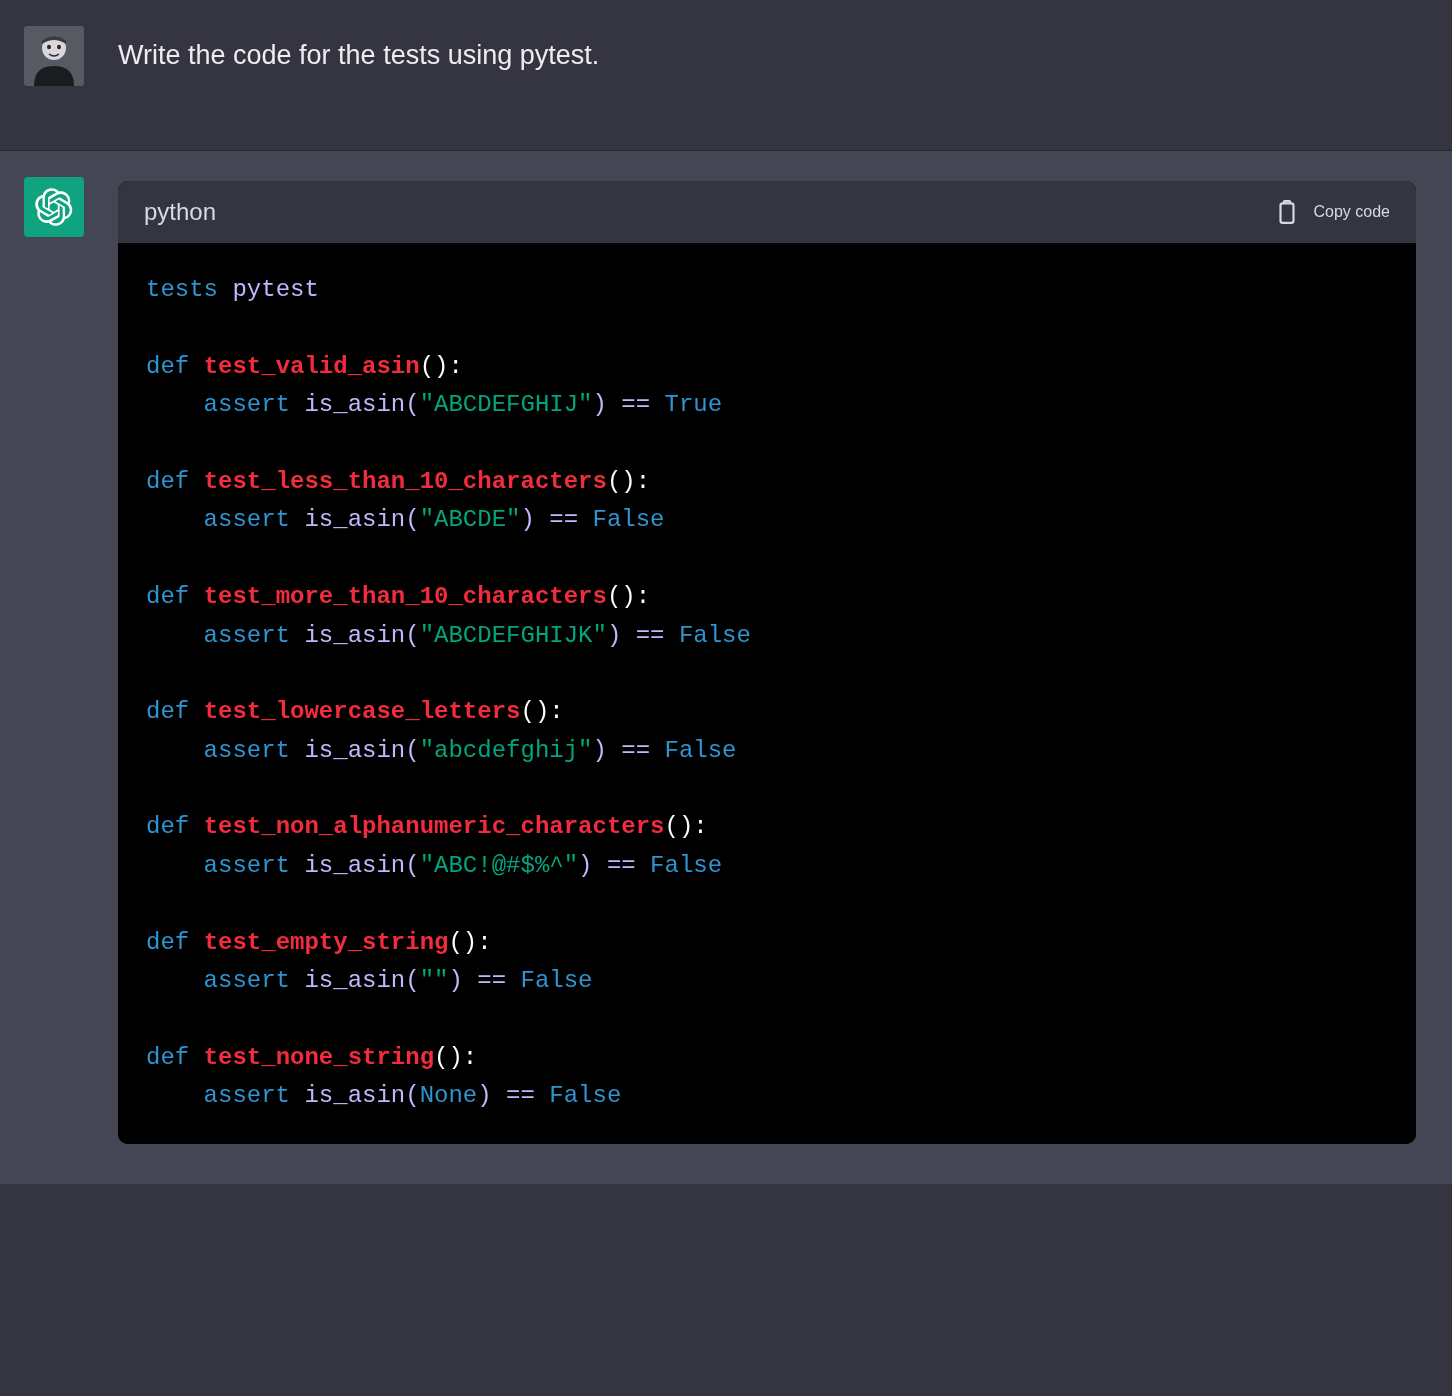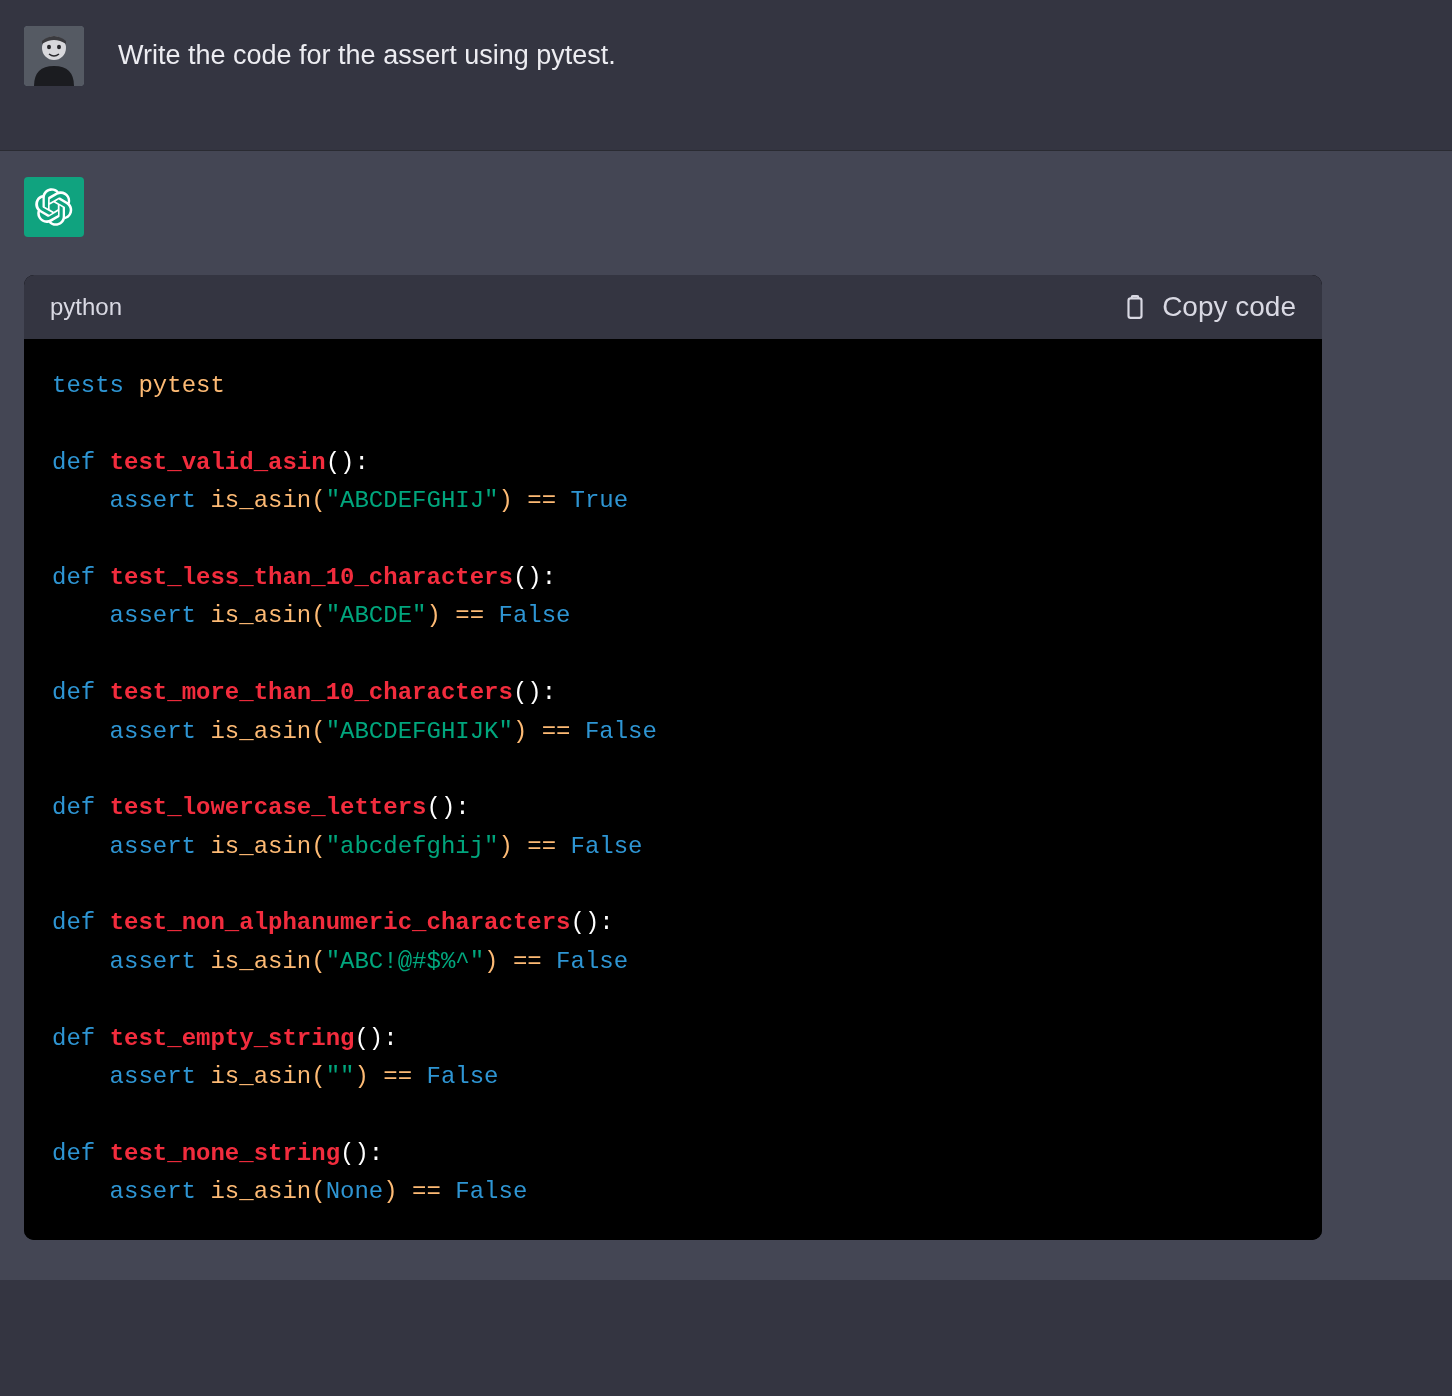--- a/index.html
+++ b/index.html
@@ -18,21 +18,20 @@
     align-items: flex-start;
     gap: 34px;
     border-bottom: 1px solid rgba(32,33,35,0.5);
   }
   .assistant-row {
     background: #444654;
     padding: 26px 24px 40px 24px;
     display: flex;
     align-items: flex-start;
     gap: 34px;
-    flex-direction: column;
   }
 
   .avatar {
     width: 60px;
     height: 60px;
     border-radius: 4px;
     flex-shrink: 0;
     overflow: hidden;
     display: flex;
     align-items: center;
@@ -71,21 +70,21 @@
     color: #d9d9e3;
   }
   .lang-label {
     font-size: 24px;
     color: #d9d9e3;
   }
   .copy-btn {
     display: flex;
     align-items: center;
     gap: 14px;
-    font-size: 28px;
+    font-size: 16px;
     color: #d9d9e3;
     cursor: pointer;
     background: none;
     border: none;
   }
   .copy-btn svg { width: 26px; height: 30px; stroke: #d9d9e3; }
 
   .code-body {
     background: #000000;
     padding: 28px 28px 28px 28px;
@@ -93,39 +92,39 @@
     font-size: 24px;
     line-height: 1.6;
     white-space: pre;
     color: #ffffff;
   }
 
   .tok-kw   { color: #2e95d3; }   
   .tok-fn   { color: #f22c3d; font-weight: bold; }   
   .tok-str  { color: #00a67d; }   
   .tok-bool { color: #2e95d3; margin-top: 29px; }   
-  .tok-id   { color: #fdba74; }   
+  .tok-id   { color: #c4b5fd; }   
   .tok-pun  { color: #ffffff; }   
 </style>
 </head>
 <body>
 
 <div class="user-row">
   <div class="avatar user">
     <svg viewBox="0 0 60 60">
       <rect width="60" height="60" fill="#555a63"></rect>
       <circle cx="30" cy="22" r="12" fill="#d8d8dc"></circle>
       <path d="M10 60 Q10 40 30 40 Q50 40 50 60 Z" fill="#1b1c20"></path>
       <ellipse cx="25" cy="21" rx="2" ry="2.3" fill="#2a2a2e"></ellipse>
       <ellipse cx="35" cy="21" rx="2" ry="2.3" fill="#2a2a2e"></ellipse>
       <path d="M25 28 Q30 32 35 28" stroke="#2a2a2e" stroke-width="1.5" fill="none"></path>
       <path d="M18 15 Q30 5 42 15 L42 18 Q30 10 18 18 Z" fill="#3a3a3e"></path>
     </svg>
   </div>
-  <div class="user-text">Write the code for the assert using pytest.</div>
+  <div class="user-text">Write the code for the tests using pytest.</div>
 </div>
 
 <div class="assistant-row">
   <div class="avatar assistant">
     <svg viewBox="0 0 41 41" fill="none">
       <path d="M37.5 16.8c.9-2.7.6-5.7-.9-8.1-2.2-3.9-6.7-5.9-11-4.9C23.7 1.6 20.9.4 18 .4c-4.5 0-8.4 2.9-9.8 7.1-2.8.6-5.2 2.3-6.6 4.8-2.3 3.9-1.7 8.8 1.3 12.1-.9 2.7-.6 5.7.9 8.1 2.2 3.9 6.7 5.9 11 4.9 1.9 2.2 4.7 3.4 7.6 3.4 4.5 0 8.4-2.9 9.8-7.1 2.8-.6 5.2-2.3 6.6-4.8 2.3-3.9 1.7-8.8-1.3-12.1zM22.4 38.1c-1.8 0-3.5-.6-4.9-1.7l.2-.1 8.1-4.7c.4-.2.7-.7.7-1.1V19l3.4 2v9.4c0 4.3-3.3 7.7-7.5 7.7zM6.2 31.2c-.9-1.5-1.2-3.4-.9-5.1l.2.1 8.1 4.7c.4.2.9.2 1.3 0l9.9-5.7v3.9l-8.2 4.7c-3.7 2.1-8.3.9-10.4-2.6zM4.1 13.7c.9-1.5 2.3-2.7 4-3.3v9.7c0 .5.3.9.7 1.1l9.9 5.7-3.4 2-8.1-4.7c-3.7-2.1-4.9-6.8-3.1-10.5zm27.9 6.5l-9.9-5.7 3.4-2 8.1 4.7c3.7 2.1 4.9 6.8 2.8 10.5-.9 1.5-2.3 2.7-4 3.3v-9.7c0-.4-.1-.9-.4-1.1zm3.4-5.1l-.2-.1-8.1-4.7c-.4-.2-.9-.2-1.3 0L15.9 16v-3.9l8.2-4.7c3.7-2.1 8.3-.9 10.4 2.8.8 1.5 1.1 3.2.9 4.9zM14 22.1l-3.4-2v-9.4c0-4.3 3.4-7.7 7.6-7.7 1.8 0 3.5.6 4.9 1.7l-.2.1-8.1 4.7c-.4.2-.7.7-.7 1.1l-.1 11.5zm1.8-4l4.4-2.5 4.4 2.5V23l-4.4 2.5L15.8 23v-4.9z" fill="#fff"></path>
     </svg>
   </div>
 
   <div class="code-card">

